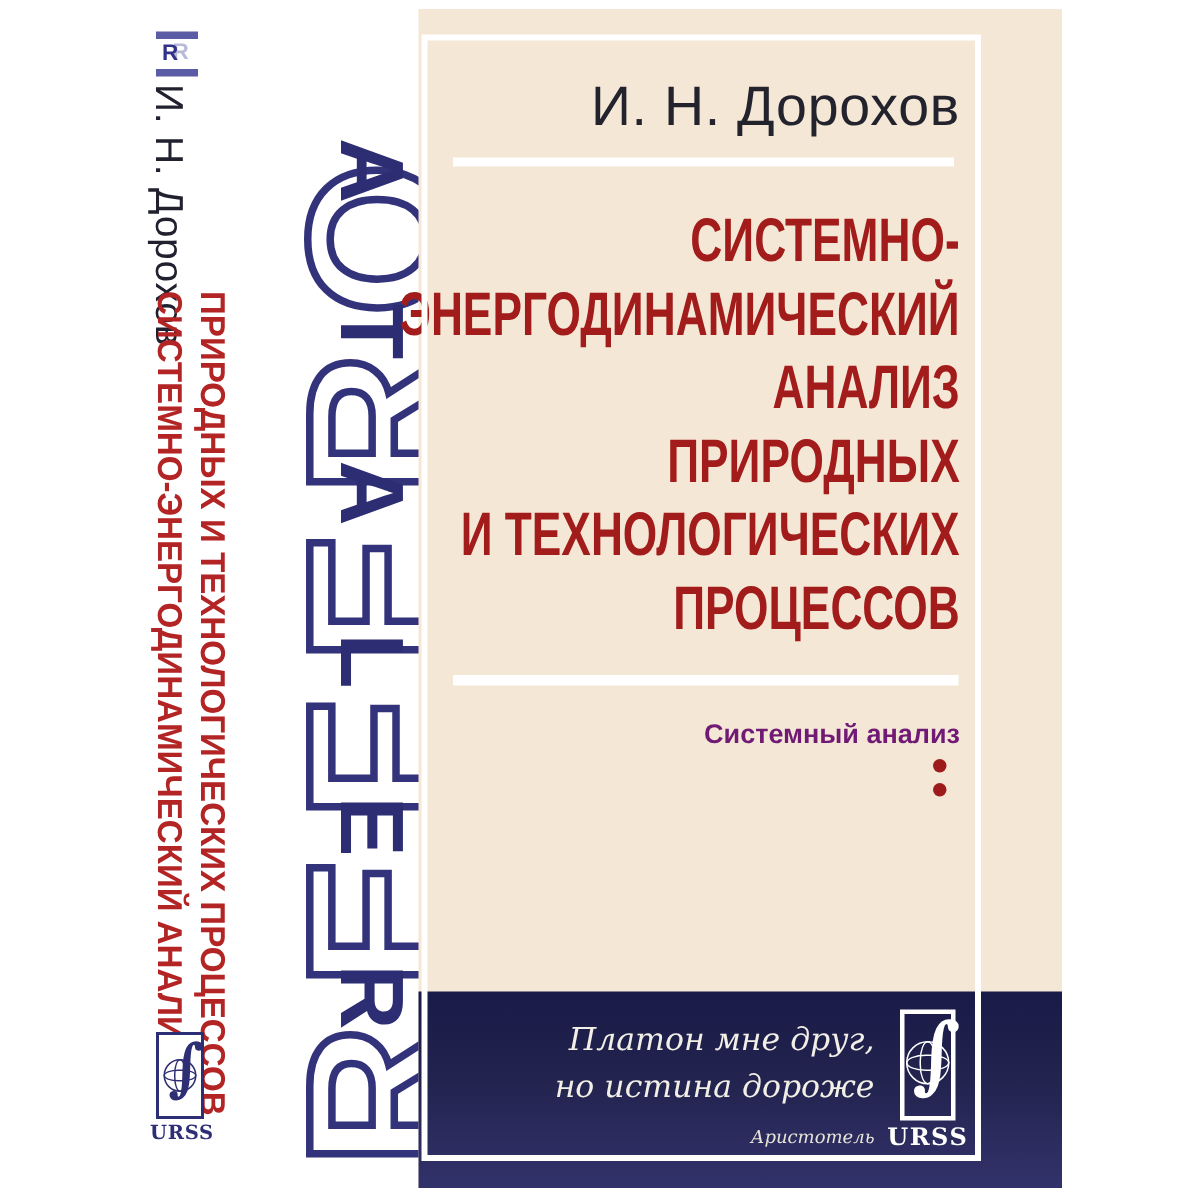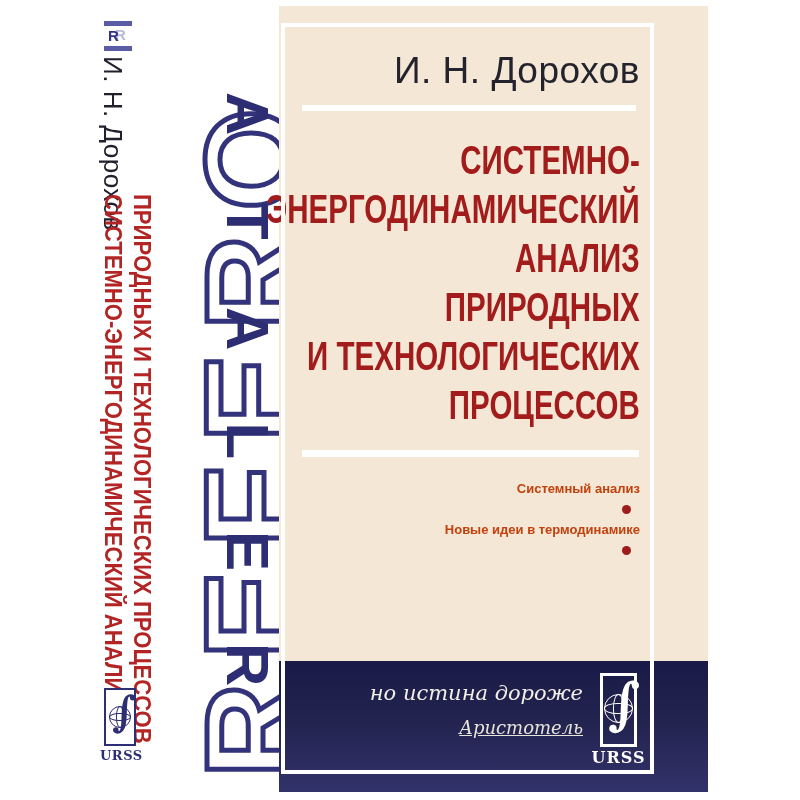--- a/index.html
+++ b/index.html
@@ -73,35 +73,35 @@
   .sep-bar.b2 { left:23px; top:444px; width:337px; height:7px; }
 
   .title-block {
     position:absolute; top:130px; right:68px; text-align:right;
     font-size:41px; line-height:49px; font-weight:bold; color:#a31c1c;
     transform:scaleX(0.72); transform-origin:top right; white-space:nowrap;
   }
 
   .subtitle-block {
     position:absolute; top:472px; right:68px; text-align:right;
-    font-size:13px; line-height:22px; font-weight:bold; color:#c2410c;
+    font-size:18px; line-height:22px; font-weight:bold; color:#701a75;
   }
   .dot-row { line-height:13px; margin:3px 0 3px 0; }
   .dot {
     display:inline-block; width:9px; height:9px; border-radius:50%;
     background:#9e1b1b; margin-right:9px;
   }
 
   
   .quote-block {
     position:absolute; right:125px; top:672px; text-align:right;
     font-family:"DejaVu Serif", serif; font-style:italic;
     font-size:21px; line-height:31px; color:#f2efe6; z-index:4;
   }
-  .quote-attr { font-size:18px; margin-top:3px; color:#e8e4d8;text-decoration:underline; }
+  .quote-attr { font-size:12px; margin-top:3px; color:#e8e4d8; }
 
   
   .urss-box {
     position:absolute; left:321px; top:667px; width:37px; height:74px;
     border:3px solid #ffffff; box-sizing:border-box; z-index:4;
   }
   .urss-label {
     position:absolute; left:312px; top:742px; width:55px; text-align:center;
     font-family:"DejaVu Serif", serif; font-weight:bold; font-size:16px;
     letter-spacing:1px; color:#ffffff; z-index:6;
@@ -192,25 +192,25 @@
       <div>ПРИРОДНЫХ</div>
       <div>И ТЕХНОЛОГИЧЕСКИХ</div>
       <div>ПРОЦЕССОВ</div>
     </div>
 
     <div class="sep-bar b2"></div>
 
     <div class="subtitle-block">
       <div>Системный анализ</div>
       <div class="dot-row"><span class="dot"></span></div>
-      <div>Новые идеи в термодинамике</div>
       <div class="dot-row"><span class="dot"></span></div>
     </div>
 
     <div class="quote-block">
+      <div>Платон мне друг,</div>
       <div>но истина дороже</div>
       <div class="quote-attr">Аристотель</div>
     </div>
 
     <div class="urss-box">
       <div class="globe"></div>
       <span class="integral">∫</span>
     </div>
     <div class="urss-label">URSS</div>
 

